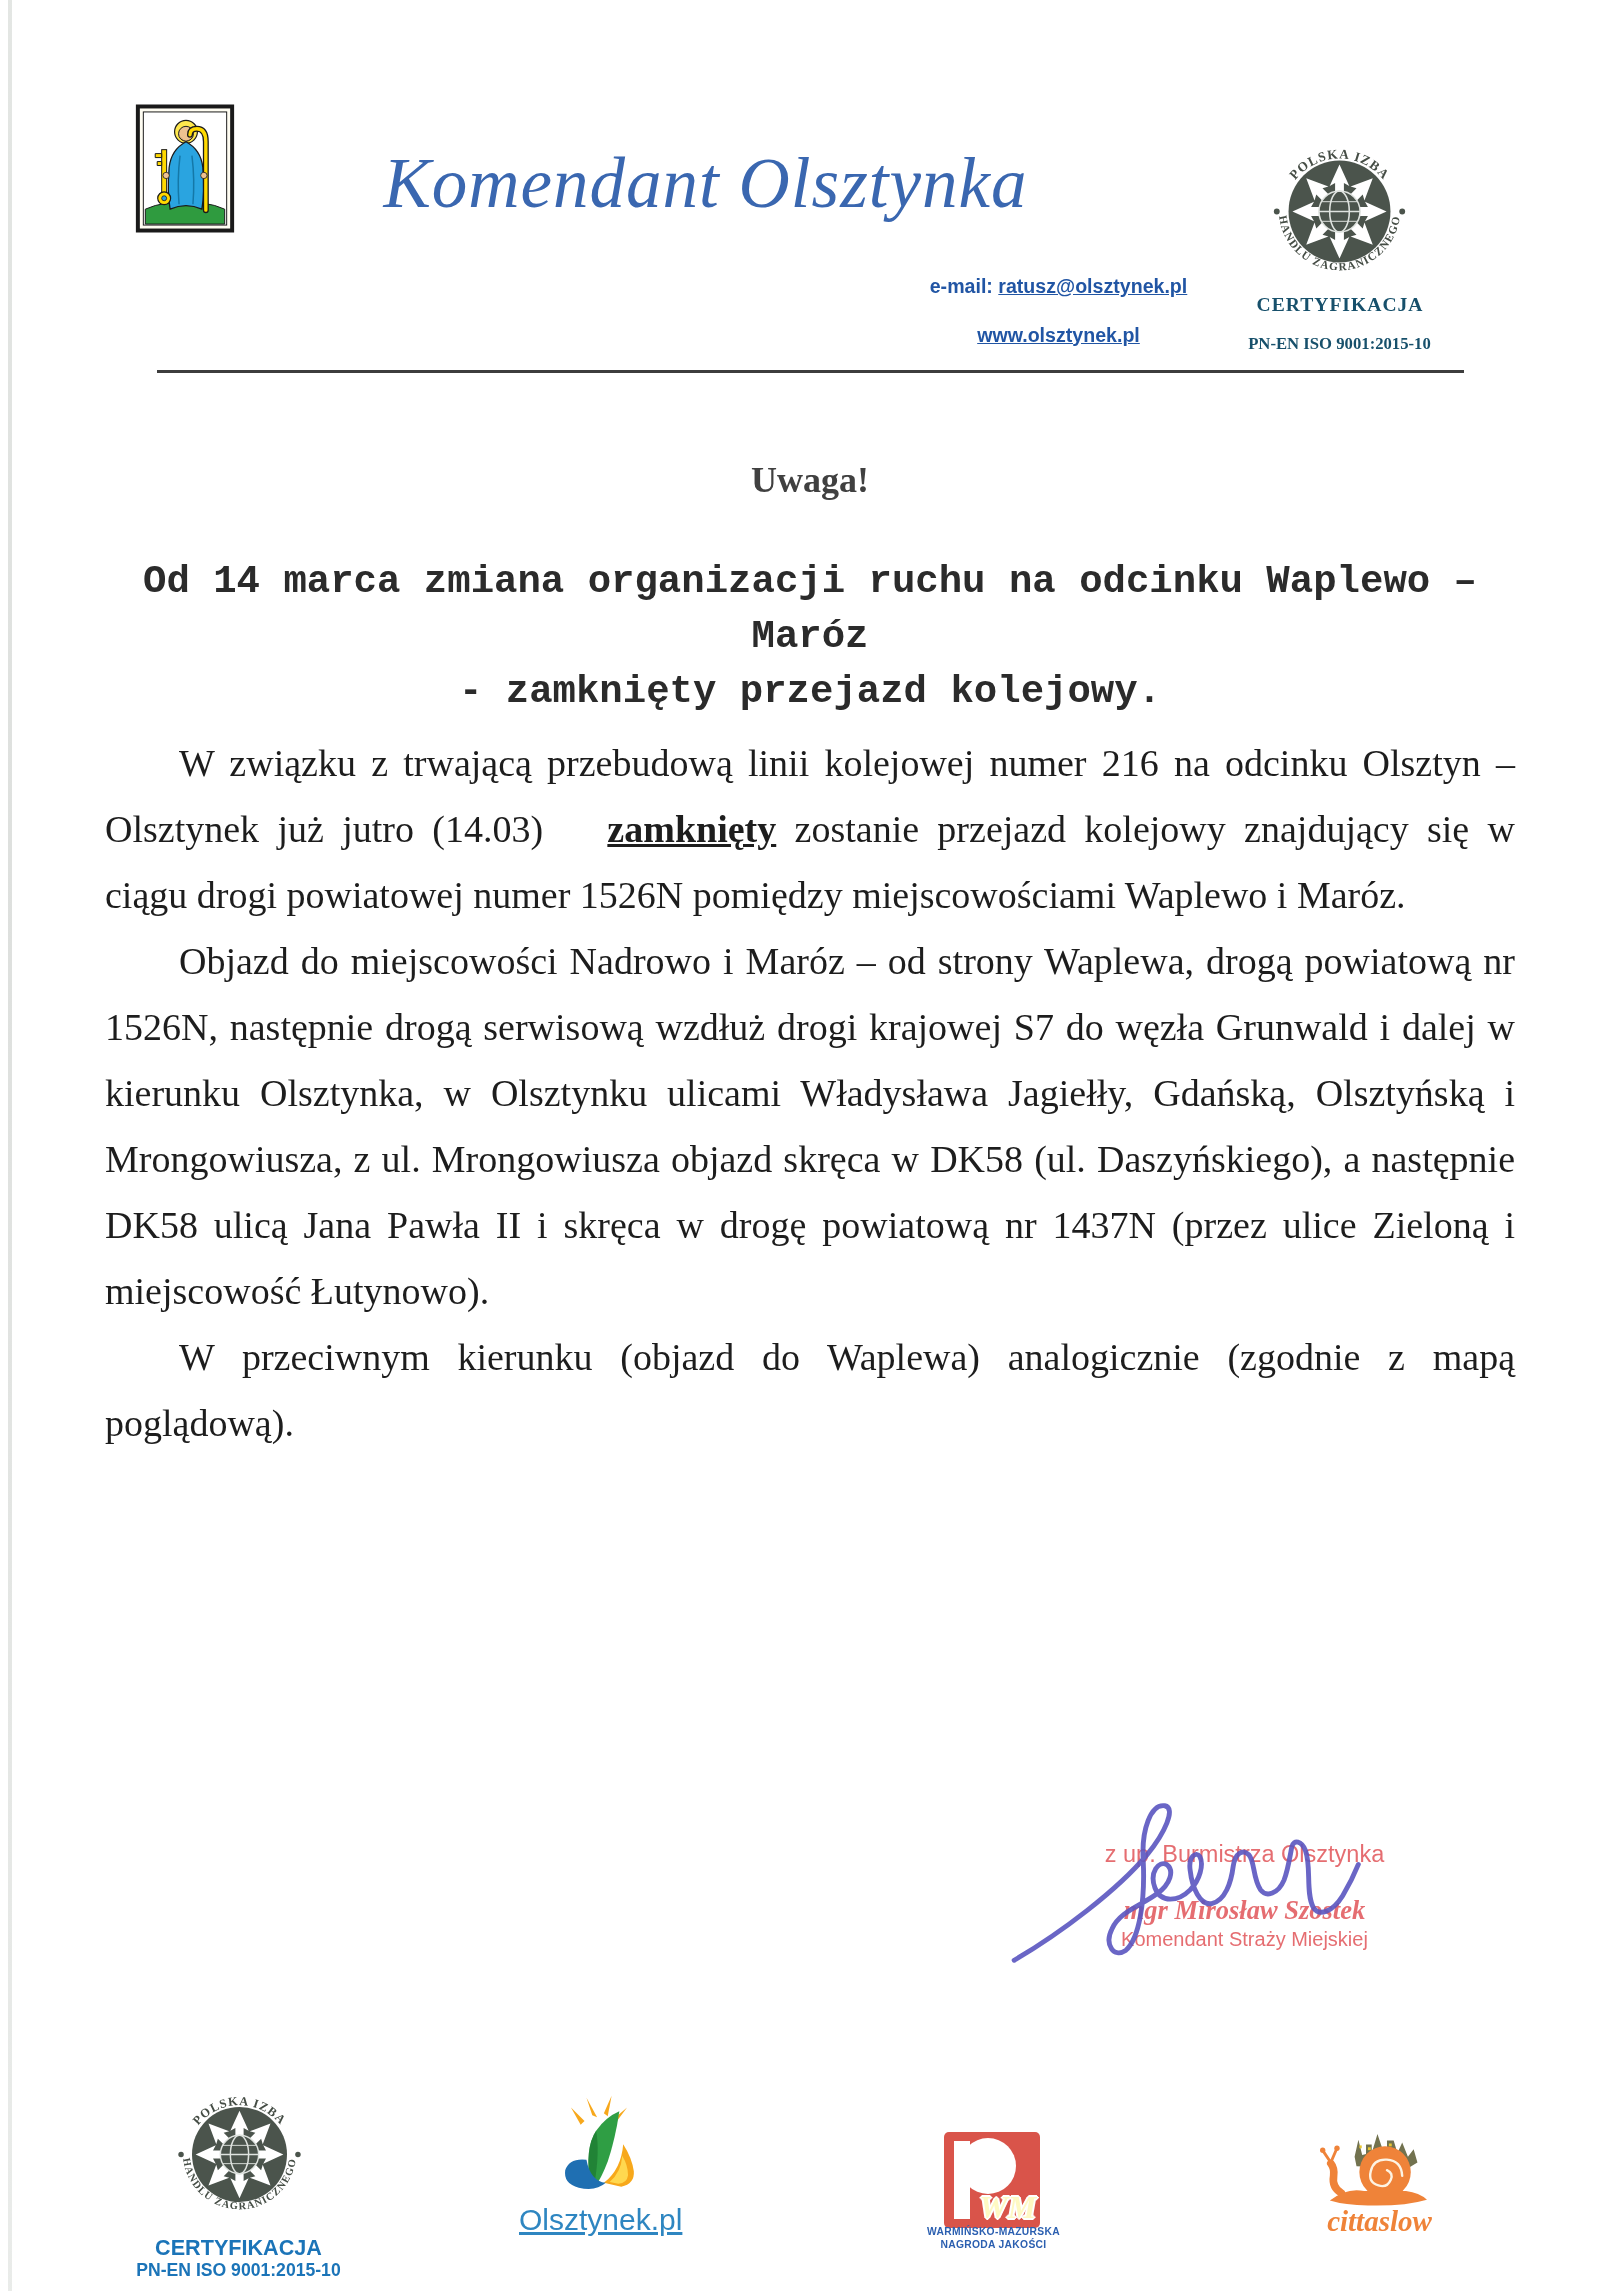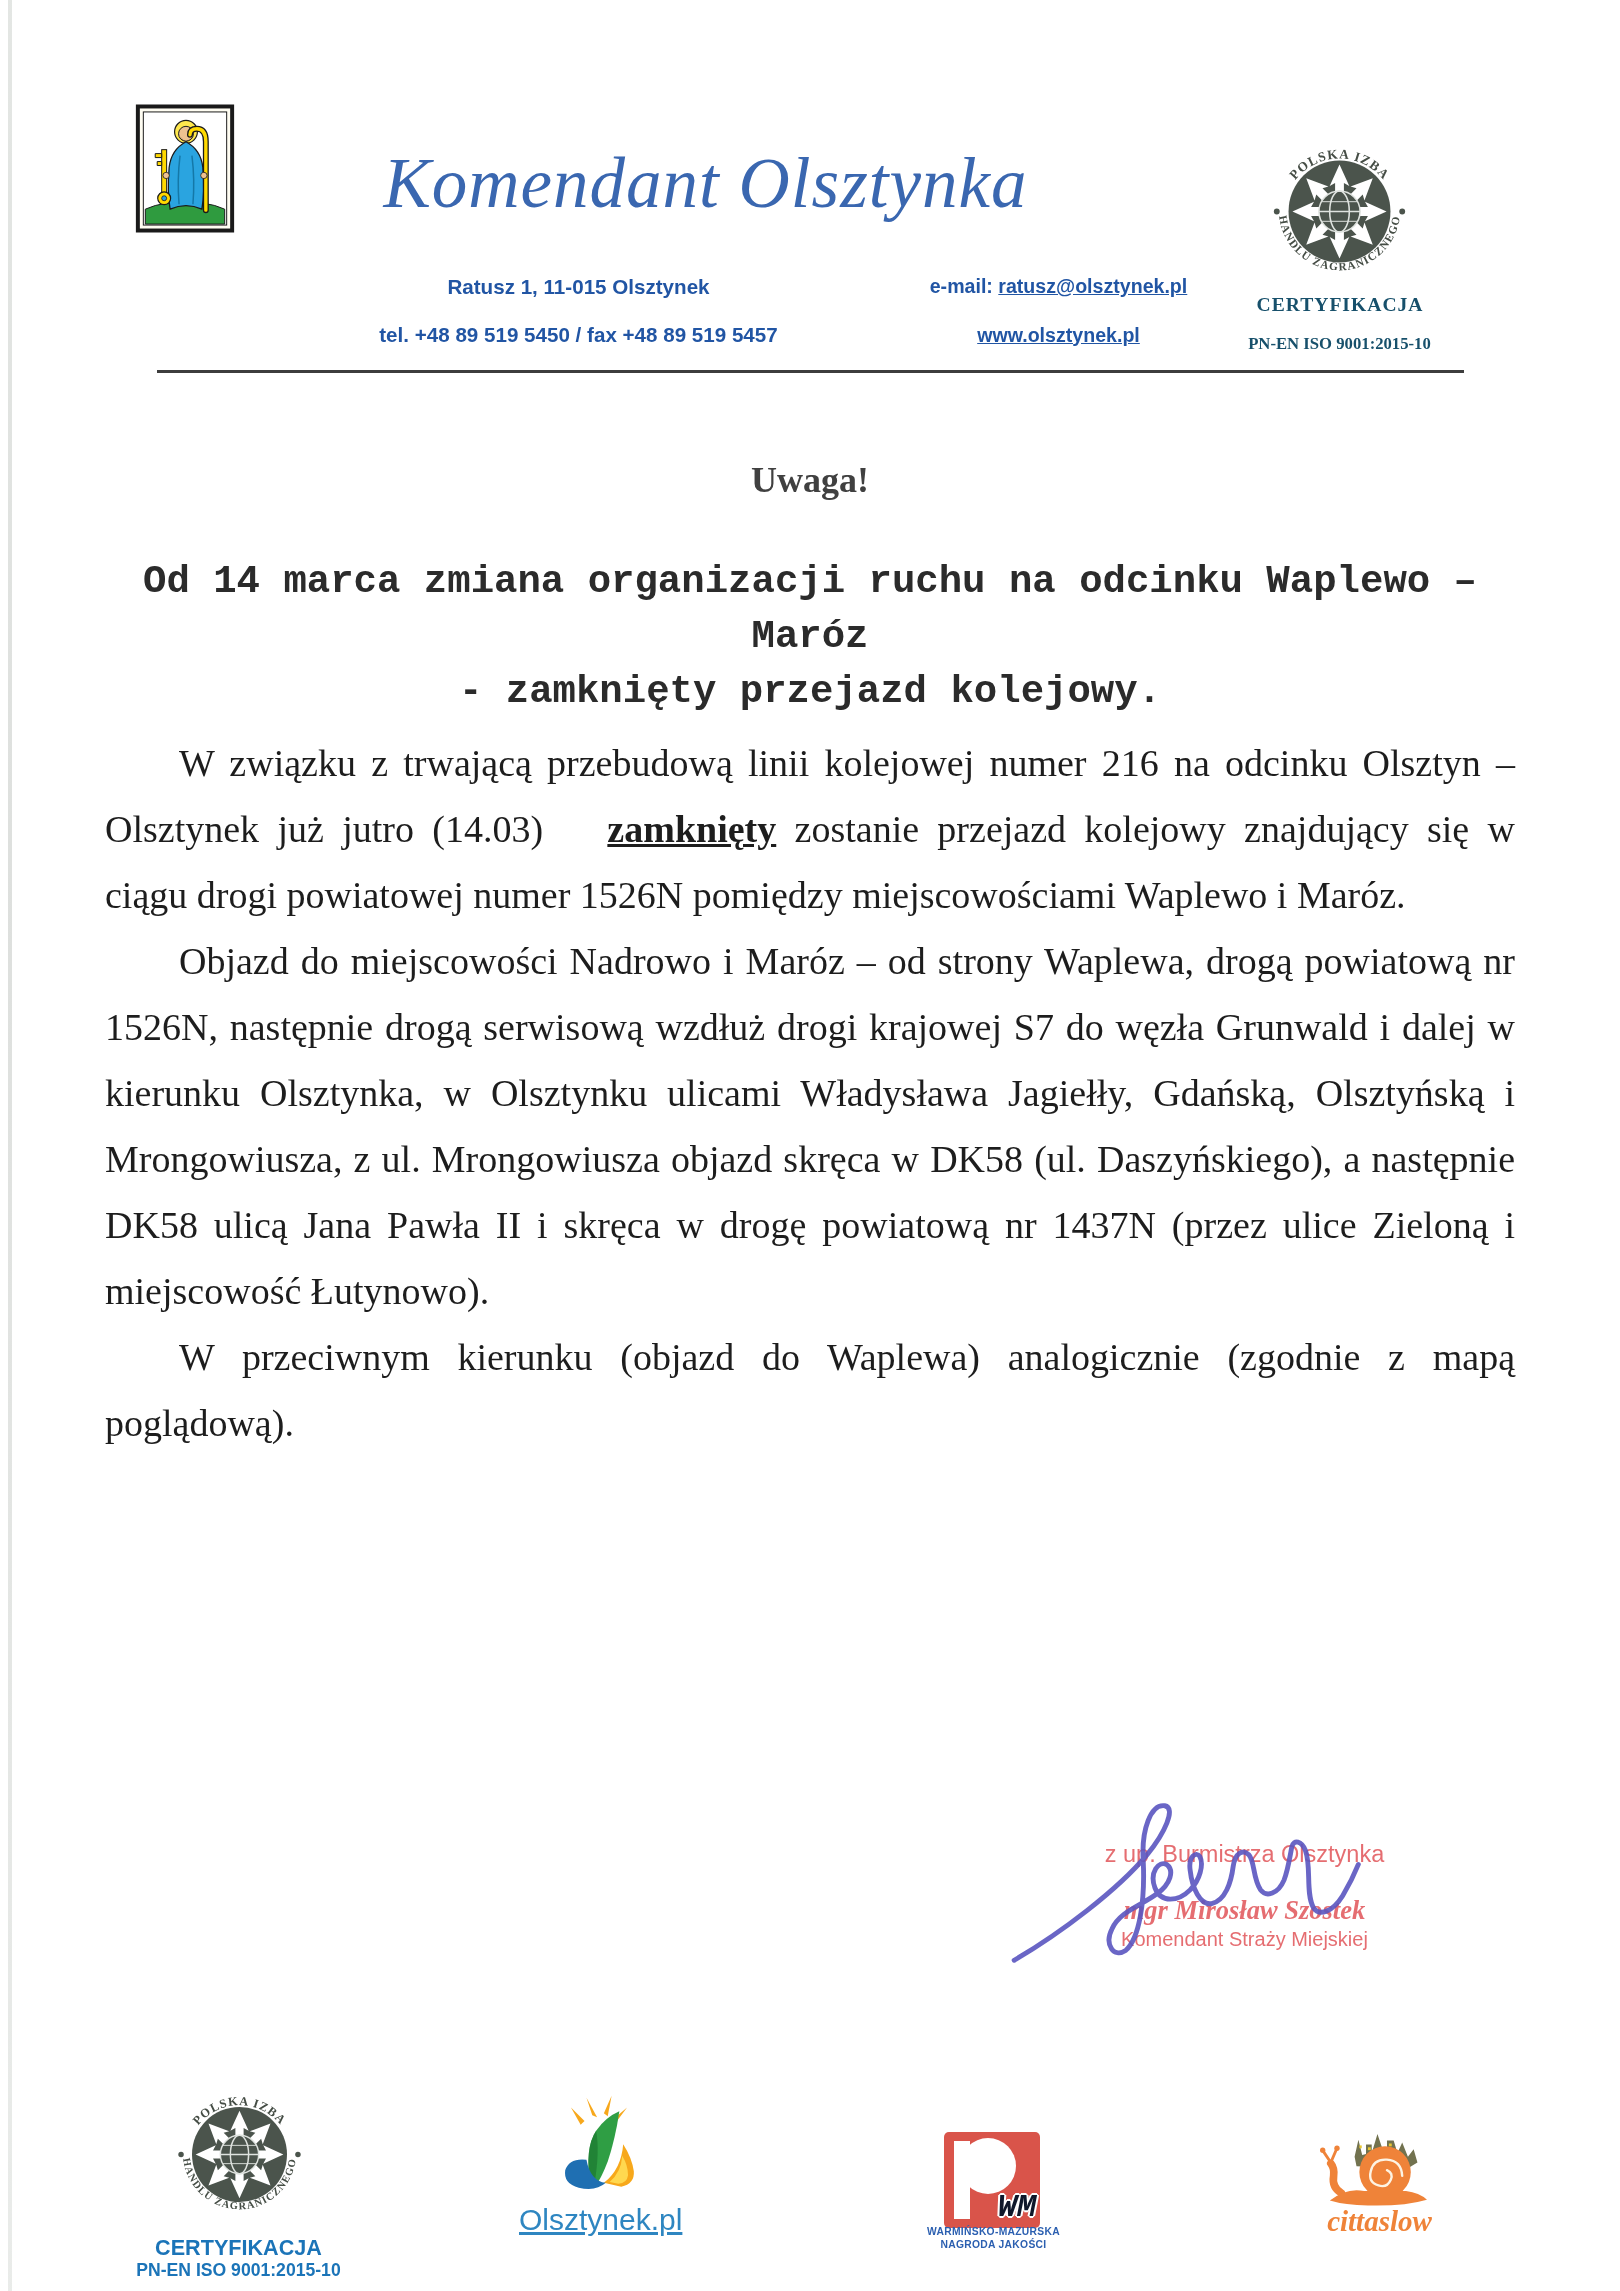--- a/index.html
+++ b/index.html
@@ -44,22 +44,22 @@
   .cert-bot{left:116px;top:2236px;width:245px;text-align:center;color:#1b74b8;
             font-family:"Liberation Sans",sans-serif;font-weight:bold;}
   .cert-bot .t{font-size:21.6px;line-height:23.5px;}
   .cert-bot .n{font-size:17.6px;line-height:20.6px;}
   .olsz-svg{left:542px;top:2092px;width:116px;height:116px;}
   .olsz-label{left:519px;top:2203px;width:167px;color:#2e86c1;
               font-family:"Liberation Sans",sans-serif;font-size:30px;text-decoration:underline;}
   .wm-square{left:944px;top:2132px;width:96px;height:96px;background:#d9544a;border-radius:4.9px;}
   .wm-p-stem{position:absolute;left:9.8px;top:8.8px;width:16.7px;height:78px;background:#fff;}
   .wm-p-bowl{position:absolute;left:15.7px;top:5.9px;width:56px;height:56px;background:#fff;border-radius:50%;}
-  .wm-letters{position:absolute;right:3.9px;bottom:2px;font-family:Liberation Mono, monospace;
-              font-weight:bold;font-style:italic;font-size:32px;color:#0f172a;
+  .wm-letters{position:absolute;right:3.9px;bottom:2px;font-family:Liberation Serif, serif;
+              font-weight:bold;font-style:italic;font-size:32px;color:#fef9c3;
               text-shadow:-2px 0 #fff,2px 0 #fff,0 -2px #fff,0 2px #fff,-1px -1px #fff,1px 1px #fff,1px -1px #fff,-1px 1px #fff;}
   .wm-caption{left:910px;top:2226px;width:167px;text-align:center;color:#2b5fb0;
               font-family:"Liberation Sans",sans-serif;font-weight:bold;font-size:10.3px;line-height:12.7px;letter-spacing:0.3px;}
   .citta-svg{left:1304px;top:2113px;width:145px;height:100px;}
   .citta-label{left:1296px;top:2205px;width:167px;text-align:center;color:#ef8339;
                font-style:italic;font-weight:bold;font-size:29px;}
   .pihz-ring-text{fill:#454d45;font-family:"Liberation Serif",serif;font-weight:bold;letter-spacing:1.2px;}
 </style>
 </head>
 <body>
@@ -111,24 +111,20 @@
     <circle cx="29" cy="95" r="6.5" fill="#ffd900" stroke="#1a1a1a" stroke-width="1.2"></circle>
     <circle cx="29" cy="95" r="2.5" fill="#2aa4e0" stroke="#1a1a1a" stroke-width=".8"></circle>
     <path d="M71 107 L71 38 Q71 25 62 25 Q55 25 55 31" fill="none" stroke="#1a1a1a" stroke-width="6" stroke-linecap="round"></path>
     <path d="M71 107 L71 38 Q71 25 62 25 Q55 25 55 31" fill="none" stroke="#ffd900" stroke-width="3.4" stroke-linecap="round"></path>
     <circle cx="31" cy="72" r="3.2" fill="#eec291" stroke="#1a1a1a" stroke-width=".8"></circle>
     <circle cx="69" cy="72" r="3.2" fill="#eec291" stroke="#1a1a1a" stroke-width=".8"></circle>
   </svg>
 
   <div class="abs doc-title">Komendant Olsztynka</div>
 
-  <div class="abs contact-left">
-    <div>Ratusz 1, 11-015 Olsztynek</div>
-    <div class="tel">tel. +48 89 519 5450 / fax +48 89 519 5457</div>
-  </div>
 
   <div class="abs contact-right">
     <div>
       <span>e-mail: </span><a href="#">ratusz@olsztynek.pl</a>
     </div>
     <div class="www">
       <a href="#">www.olsztynek.pl</a>
     </div>
   </div>
 

